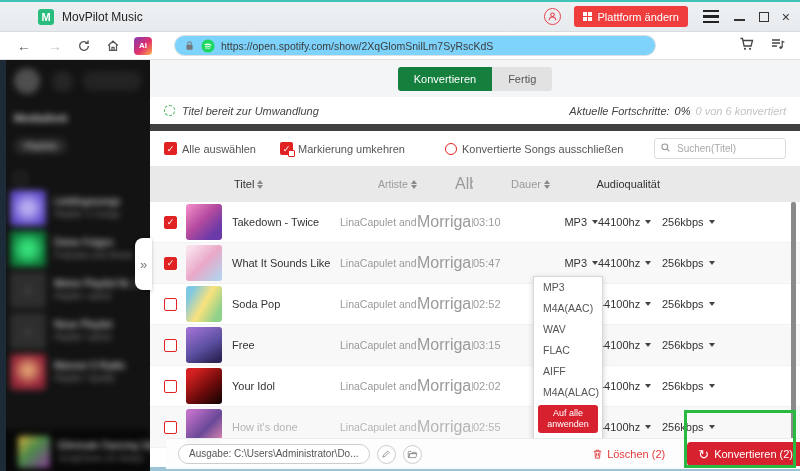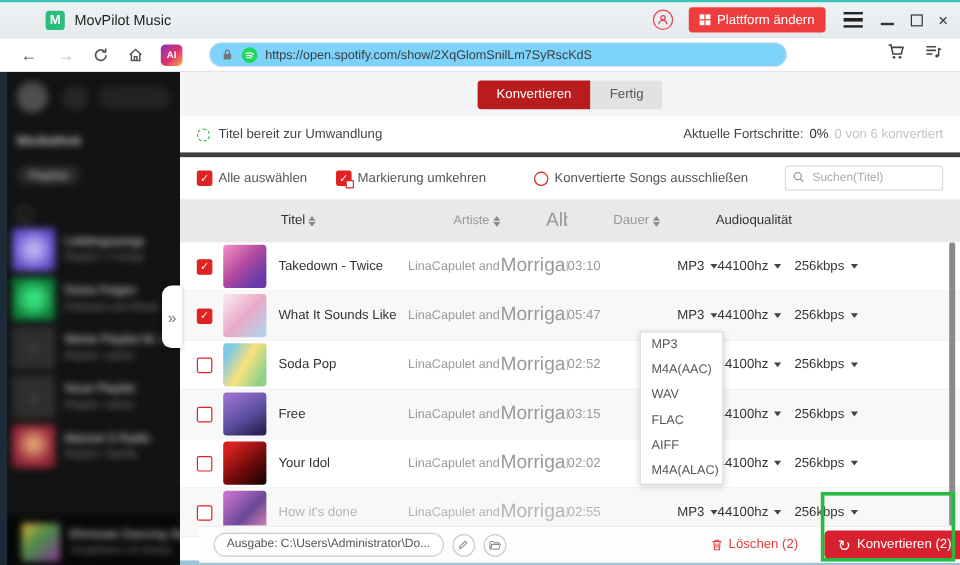--- a/index.html
+++ b/index.html
@@ -71,24 +71,24 @@
 
   
   .expander { position:absolute; top:236px; left:135px; width:17px; height:52px; background:#fff;
     border-radius:8px 0 0 8px; box-shadow:-1px 1px 4px rgba(0,0,0,.35); z-index:6;
     display:flex; align-items:center; justify-content:center; color:#777; font-size:13px; cursor:pointer; }
 
   
   .main { position:absolute; top:58px; left:150px; width:650px; height:413px; background:#fff; }
   .tabrow { height:37px; background:#f4f5f6; display:flex; justify-content:center; align-items:center; }
   .tab { font-size:11px; padding:6px 16px; cursor:pointer; }
-  .tab-active { background:#b91c1c; color:#fff; border-radius:3px 0 0 3px; }
+  .tab-active { background:#15803d; color:#fff; border-radius:3px 0 0 3px; }
   .tab-idle { background:#e2e2e2; color:#555; border-radius:0 3px 3px 0; }
 
-  .statusrow { height:34px; display:flex; align-items:center; padding:0 14px; border-bottom:4px solid #404040; }
+  .statusrow { height:34px; display:flex; align-items:center; padding:0 14px; border-bottom:7px solid #404040;font-style:italic; }
   .spinner { width:11px; height:11px; border:1.6px dashed #3cb54b; border-radius:50%; margin-right:7px; flex:none; }
   .ready-text { font-size:11px; color:#444; }
   .prog { margin-left:auto; display:flex; align-items:center; gap:5px; font-size:11px; }
   .prog-label { color:#444; } .prog-pct { color:#333; } .prog-detail { color:#c3c3c3; }
 
   .controlsrow { height:35px; display:flex; align-items:center; padding:0 14px; }
   .ctrl { display:flex; align-items:center; gap:5px; font-size:11px; color:#555; cursor:pointer; }
   .ctrl + .ctrl { margin-left:24px; }
   .ctrl-exclude { margin-left:40px !important; }
   .icbox { width:13px; height:13px; background:#e02222; border-radius:2px; color:#fff; font-size:9px;
@@ -571,18 +571,19 @@
 
   <div class="bottomstrip"></div>
 
   <div class="dropdown">
     <div class="dd-item">MP3</div>
     <div class="dd-item">M4A(AAC)</div>
     <div class="dd-item">WAV</div>
     <div class="dd-item">FLAC</div>
     <div class="dd-item">AIFF</div>
     <div class="dd-item">M4A(ALAC)</div>
+    <div class="dd-apply">Auf alle anwenden</div>
   </div>
 
   <div class="vscroll"></div>
   <div class="green-rect"></div>
 
 </div>
 
 </body></html>

